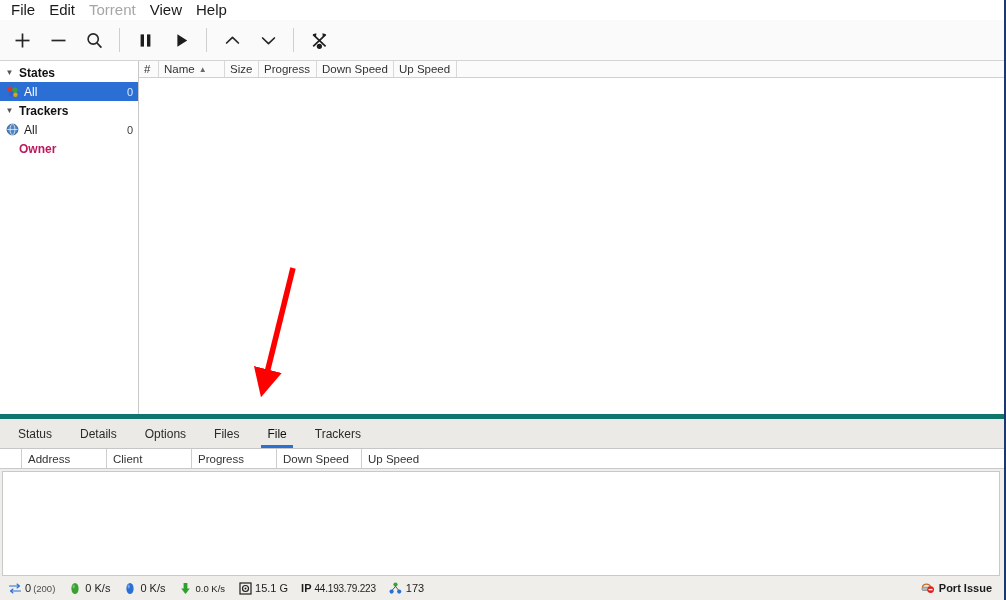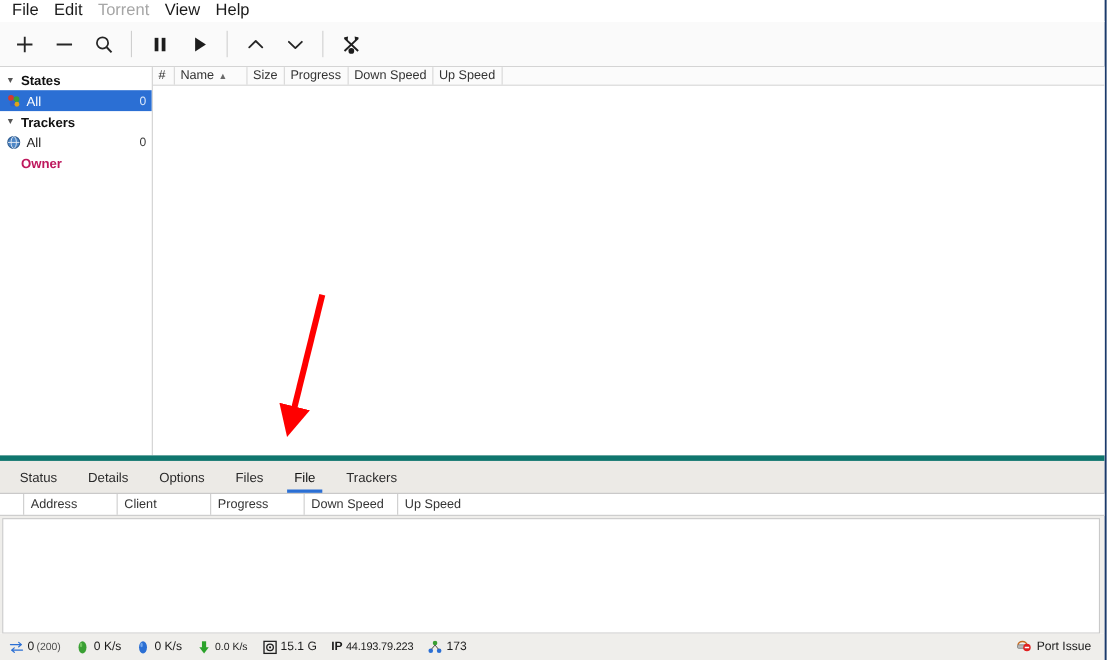--- a/index.html
+++ b/index.html
@@ -341,21 +341,21 @@
   .sitem .sub { font-size: 9.5px; color: #4d4d4d; margin-left: 2px; }
   .sitem .iplabel { font-weight: bold; margin-right: 3px; }
   .sitem .ipval { font-size: 10px; letter-spacing: -.2px; }
   .sitem.small .stext { font-size: 9.5px; }
   .status-right {
     position: absolute;
     right: 12px;
     display: flex;
     align-items: center;
     font-size: 11px;
-    font-weight: normal;
+    font-weight: bold;
     cursor: default;
   }
   .status-right .sicon { margin-right: 4px; }
 
   
   .annotation {
     position: absolute;
     left: 0;
     top: 0;
     width: 1006px;

